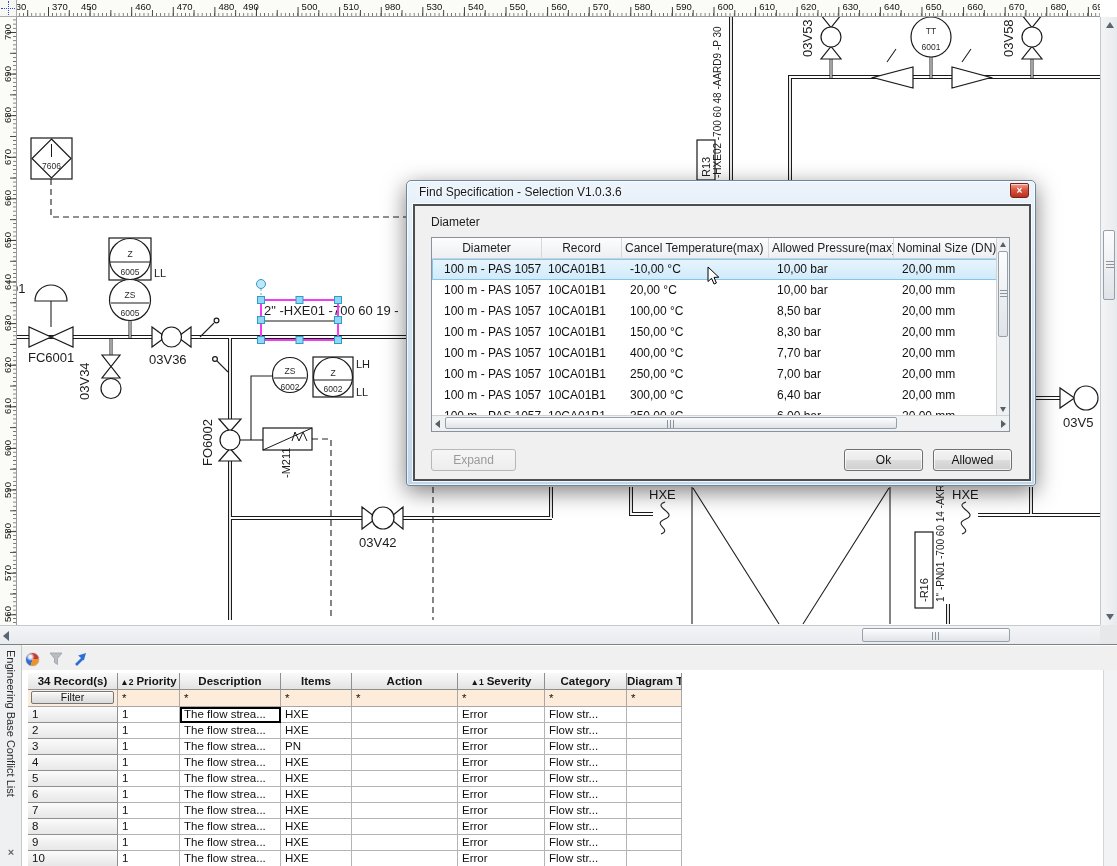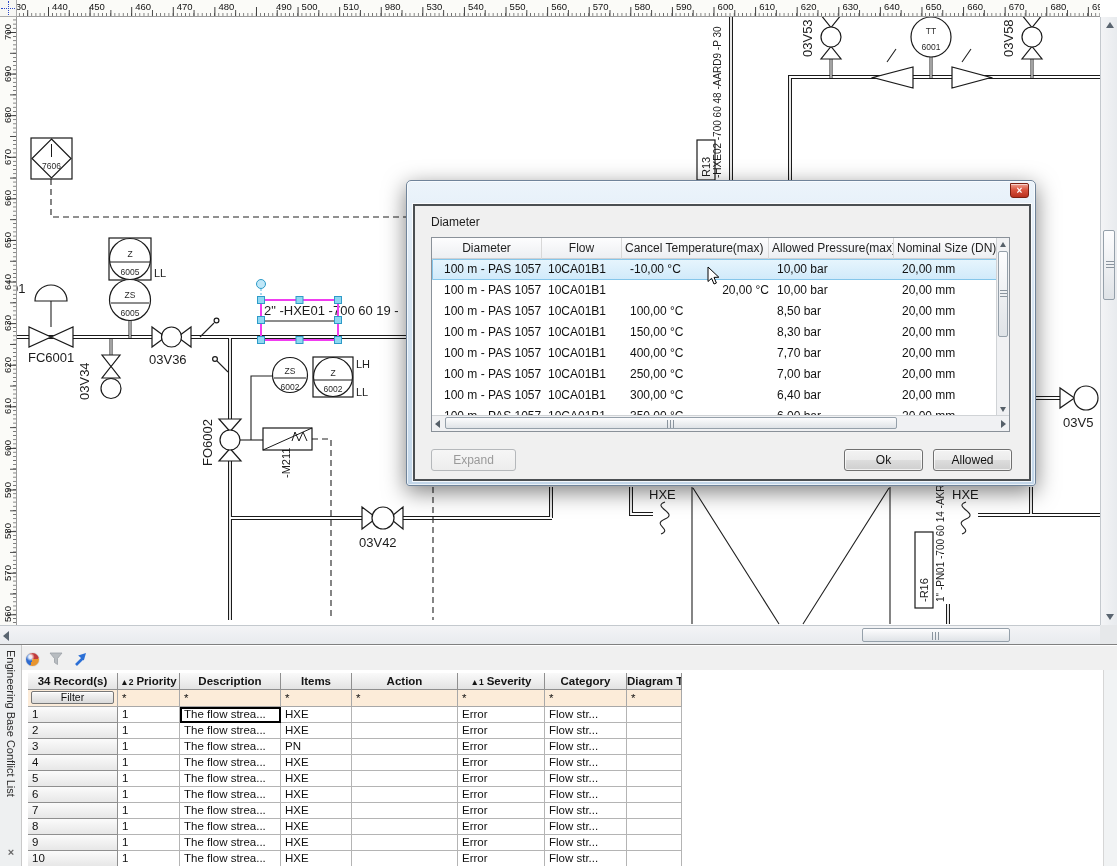--- a/index.html
+++ b/index.html
@@ -372,26 +372,26 @@
       </g>
     </g>
   </svg>
 
   <div class="ruler-corner">
     <div class="ch"></div>
     <div class="cv"></div>
   </div>
   <div id="ruler-top">
       <span class="rlab" style="left: -6.6px;">430</span>
-      <span class="rlab" style="left: 35px;">440</span>
-      <span class="rlab" style="left: 72px;">450</span>
+      <span class="rlab" style="left: 35px;">370</span>
+      <span class="rlab" style="left: 64px;">450</span>
       <span class="rlab" style="left: 118.2px;">460</span>
       <span class="rlab" style="left: 159.8px;">470</span>
       <span class="rlab" style="left: 201.4px;">480</span>
-      <span class="rlab" style="left: 259px;">490</span>
+      <span class="rlab" style="left: 226px;">490</span>
       <span class="rlab" style="left: 284.6px;">500</span>
       <span class="rlab" style="left: 326.2px;">510</span>
       <span class="rlab" style="left: 367.8px;">980</span>
       <span class="rlab" style="left: 409.4px;">530</span>
       <span class="rlab" style="left: 451px;">540</span>
       <span class="rlab" style="left: 492.6px;">550</span>
       <span class="rlab" style="left: 534.2px;">560</span>
       <span class="rlab" style="left: 575.8px;">570</span>
       <span class="rlab" style="left: 617.4px;">580</span>
       <span class="rlab" style="left: 659px;">590</span>
@@ -433,43 +433,44 @@
   <div id="vscroll" class="sb">
     <div class="arr" id="varr-up"></div>
     <div class="sb-thumb" id="vthumb">
         <div class="grip"></div>
       </div>
     <div class="arr" id="varr-down"></div>
   </div>
   <div id="sb-corner"></div>
 
   <div id="dialog">
+    <div id="dlg-title">Find Specification - Selection V1.0.3.6</div>
     <div id="dlg-close">×</div>
     <div id="dlg-client">
       <div id="dlg-section">Diameter</div>
       <div id="dlg-table">
         <div id="dlg-head">
             <div class="dh-cell" style="width: 110px; text-align: center;">Diameter</div>
-            <div class="dh-cell" style="width: 80px; text-align: center;">Flow</div>
+            <div class="dh-cell" style="width: 80px; text-align: center;">Record</div>
             <div class="dh-cell" style="width: 147px; text-align: left; padding-left: 3px;">Cancel Temperature(max)</div>
             <div class="dh-cell" style="width: 125px; text-align: left; padding-left: 3px;">Allowed Pressure(max)</div>
             <div class="dh-cell" style="width: 103px; text-align: right; padding-left: 3px;">Nominal Size (DN)</div>
           </div>
         <div id="dlg-rows">
             <div class="d-row sel">
               <div class="d-cell" style="width: 110px; padding-left: 12px;">100 m - PAS 1057</div>
               <div class="d-cell" style="width: 80px; padding-left: 6px;">10CA01B1</div>
               <div class="d-cell" style="width: 147px; padding-left: 8px;">-10,00 °C</div>
               <div class="d-cell" style="width: 125px; padding-left: 8px;">10,00 bar</div>
               <div class="d-cell" style="width: 103px; padding-left: 8px;">20,00 mm</div>
             </div>
             <div class="d-row">
               <div class="d-cell" style="width: 110px; padding-left: 12px;">100 m - PAS 1057</div>
               <div class="d-cell" style="width: 80px; padding-left: 6px;">10CA01B1</div>
-              <div class="d-cell" style="width: 147px; padding-left: 8px; text-align: right;">20,00 °C</div>
+              <div class="d-cell" style="width: 147px; padding-left: 8px;">20,00 °C</div>
               <div class="d-cell" style="width: 125px; padding-left: 8px;">10,00 bar</div>
               <div class="d-cell" style="width: 103px; padding-left: 8px;">20,00 mm</div>
             </div>
             <div class="d-row">
               <div class="d-cell" style="width: 110px; padding-left: 12px;">100 m - PAS 1057</div>
               <div class="d-cell" style="width: 80px; padding-left: 6px;">10CA01B1</div>
               <div class="d-cell" style="width: 147px; padding-left: 8px;">100,00 °C</div>
               <div class="d-cell" style="width: 125px; padding-left: 8px;">8,50 bar</div>
               <div class="d-cell" style="width: 103px; padding-left: 8px;">20,00 mm</div>
             </div>

